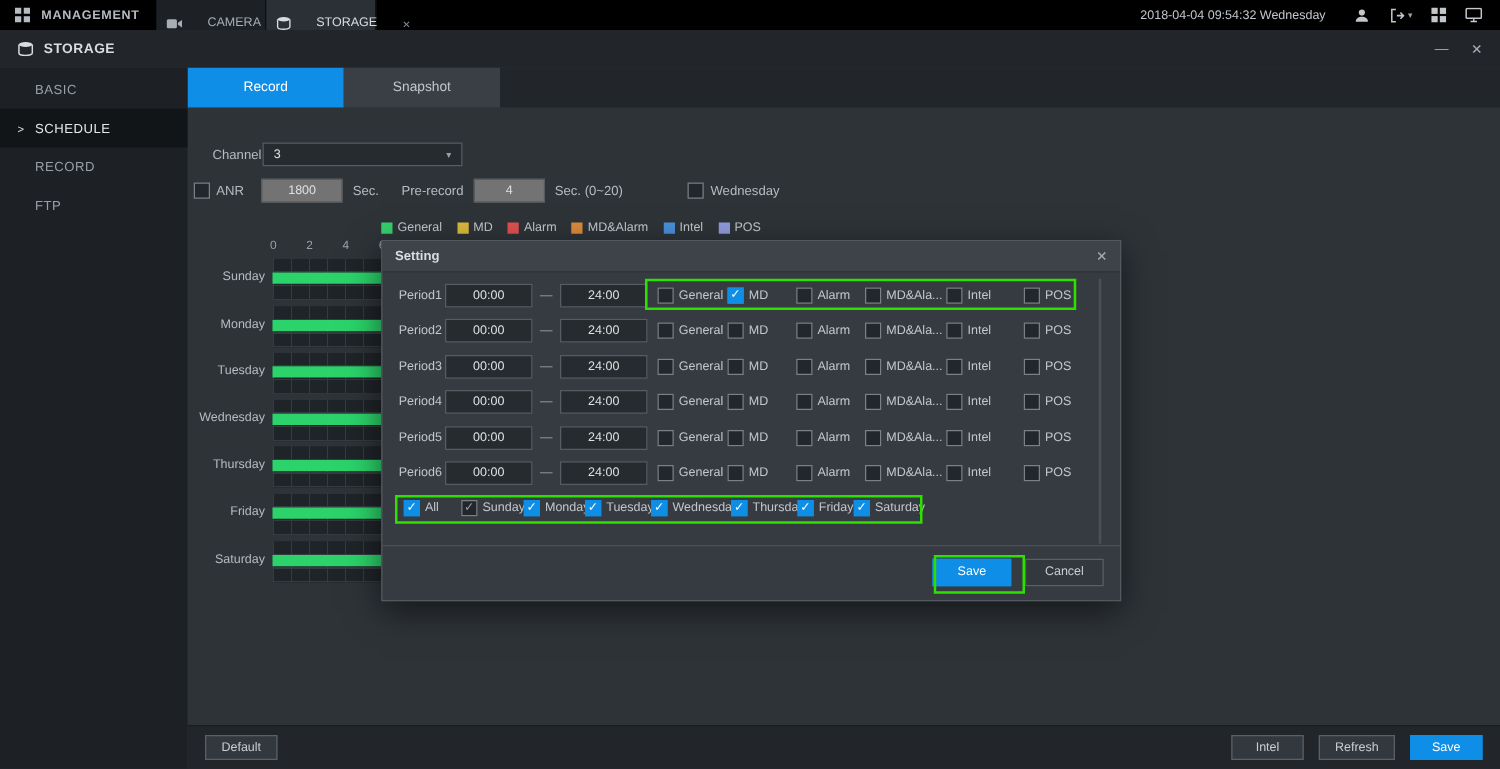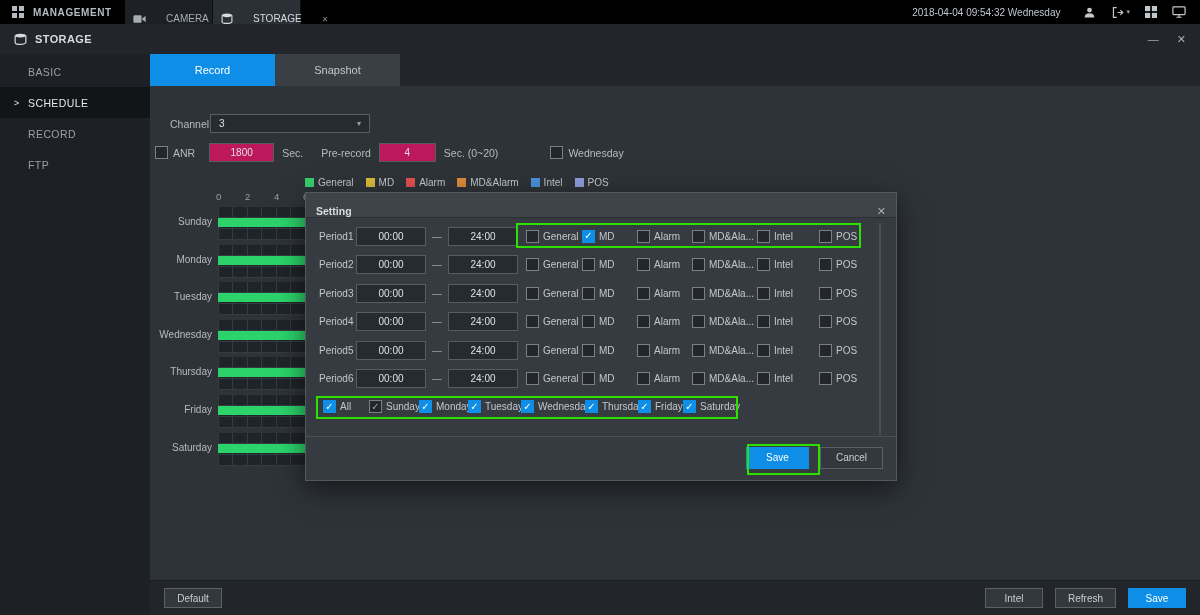--- a/index.html
+++ b/index.html
@@ -38,21 +38,21 @@
   .ctab{width:125px;display:flex;align-items:center;justify-content:center;font-size:11px;color:#c2c7cc;background:#3a3f45;cursor:default}
   .ctab.active{background:#0e8ee6;color:#fff}
   .controls{position:absolute;left:0;top:32px;right:0;bottom:35px}
   .lbl{font-size:10.5px;color:#b6bbc1;white-space:nowrap}
   .ml8{margin-left:8px}.ml5{margin-left:5px}
   .row1{position:absolute;left:20px;top:28px;display:flex;align-items:center;height:19px}
   .ch-lbl{width:40px}
   .dropdown{width:160px;height:19px;border:1px solid #565c62;background:#262b30;display:flex;align-items:center;padding:0 8px;color:#dde1e5;font-size:10px}
   .caret{margin-left:auto;font-size:8px;color:#9aa0a6}
   .row2{position:absolute;left:5px;top:57px;display:flex;align-items:center;height:19px}
-  .input{height:19px;border:1px solid #565c62;background:#be185d;display:inline-flex;align-items:center;justify-content:center;color:#dde1e5;font-size:10px}
+  .input{height:19px;border:1px solid #565c62;background:#737373;display:inline-flex;align-items:center;justify-content:center;color:#dde1e5;font-size:10px}
   .w65{width:65px}.w57{width:57px}
   .legend{position:absolute;left:155px;top:91px;display:flex;gap:12px;align-items:center}
   .legend-item{display:flex;align-items:center;gap:4px;font-size:10px;color:#c2c7cc}
   .legend-swatch{width:9px;height:9px}
 
   
   .sched{position:absolute;left:0;top:105px}
   .hours{margin-left:66px;display:flex;height:12px;margin-bottom:2px}
   .hour{width:29px;font-size:9.5px;color:#9aa0a6;text-align:left}
   .day-row{position:relative;height:37.6px}
@@ -71,21 +71,21 @@
 
   
   .checkbox{width:13px;height:13px;border:1px solid #7a8086;background:#23272c;display:inline-flex;align-items:center;justify-content:center;flex:none;cursor:default}
   .checkbox.checked{background:#0e8ee6;border-color:#0e8ee6}
   .checkbox.checked::after{content:"✓";color:#fff;font-size:10px;line-height:1}
   .checkbox.checked.dim{background:#23272c;border-color:#7a8086}
   .checkbox.checked.dim::after{color:#9aa0a6}
 
   
   .dialog{position:absolute;left:305px;top:192px;width:592px;height:289px;background:#363b41;border:1px solid #53595f;box-shadow:0 8px 26px rgba(0,0,0,.55);z-index:40}
-  .dlg-header{height:23px;background:#3e434a;border-bottom:1px solid #2b2f34;display:flex;padding:12px 10px}
+  .dlg-header{height:23px;background:#3e434a;border-bottom:1px solid #2b2f34;display:flex;align-items:center;padding:12px 10px}
   .dlg-title{font-weight:bold;font-size:10.5px;color:#d8dce0}
   .dlg-close{margin-left:auto;color:#a7adb3;font-size:11px;cursor:default}
   .p-rows{padding:8px 0 0 13px}
   .period-row{display:flex;align-items:center;height:20px;margin-bottom:8.6px}
   .p-label{width:37px;font-size:10px;color:#c2c7cc}
   .time-box{width:70px;height:19px;border:1px solid #565c62;background:#262b30;display:inline-flex;align-items:center;justify-content:center;color:#dde1e5;font-size:10px}
   .dash{margin:0 6px;color:#9aa0a6;font-size:10px}
   .cb-group{display:flex;align-items:center;margin-left:8px}
   .cb-pair{display:flex;align-items:center;gap:4px}
   .cb-label{font-size:10px;color:#c2c7cc;white-space:nowrap}

